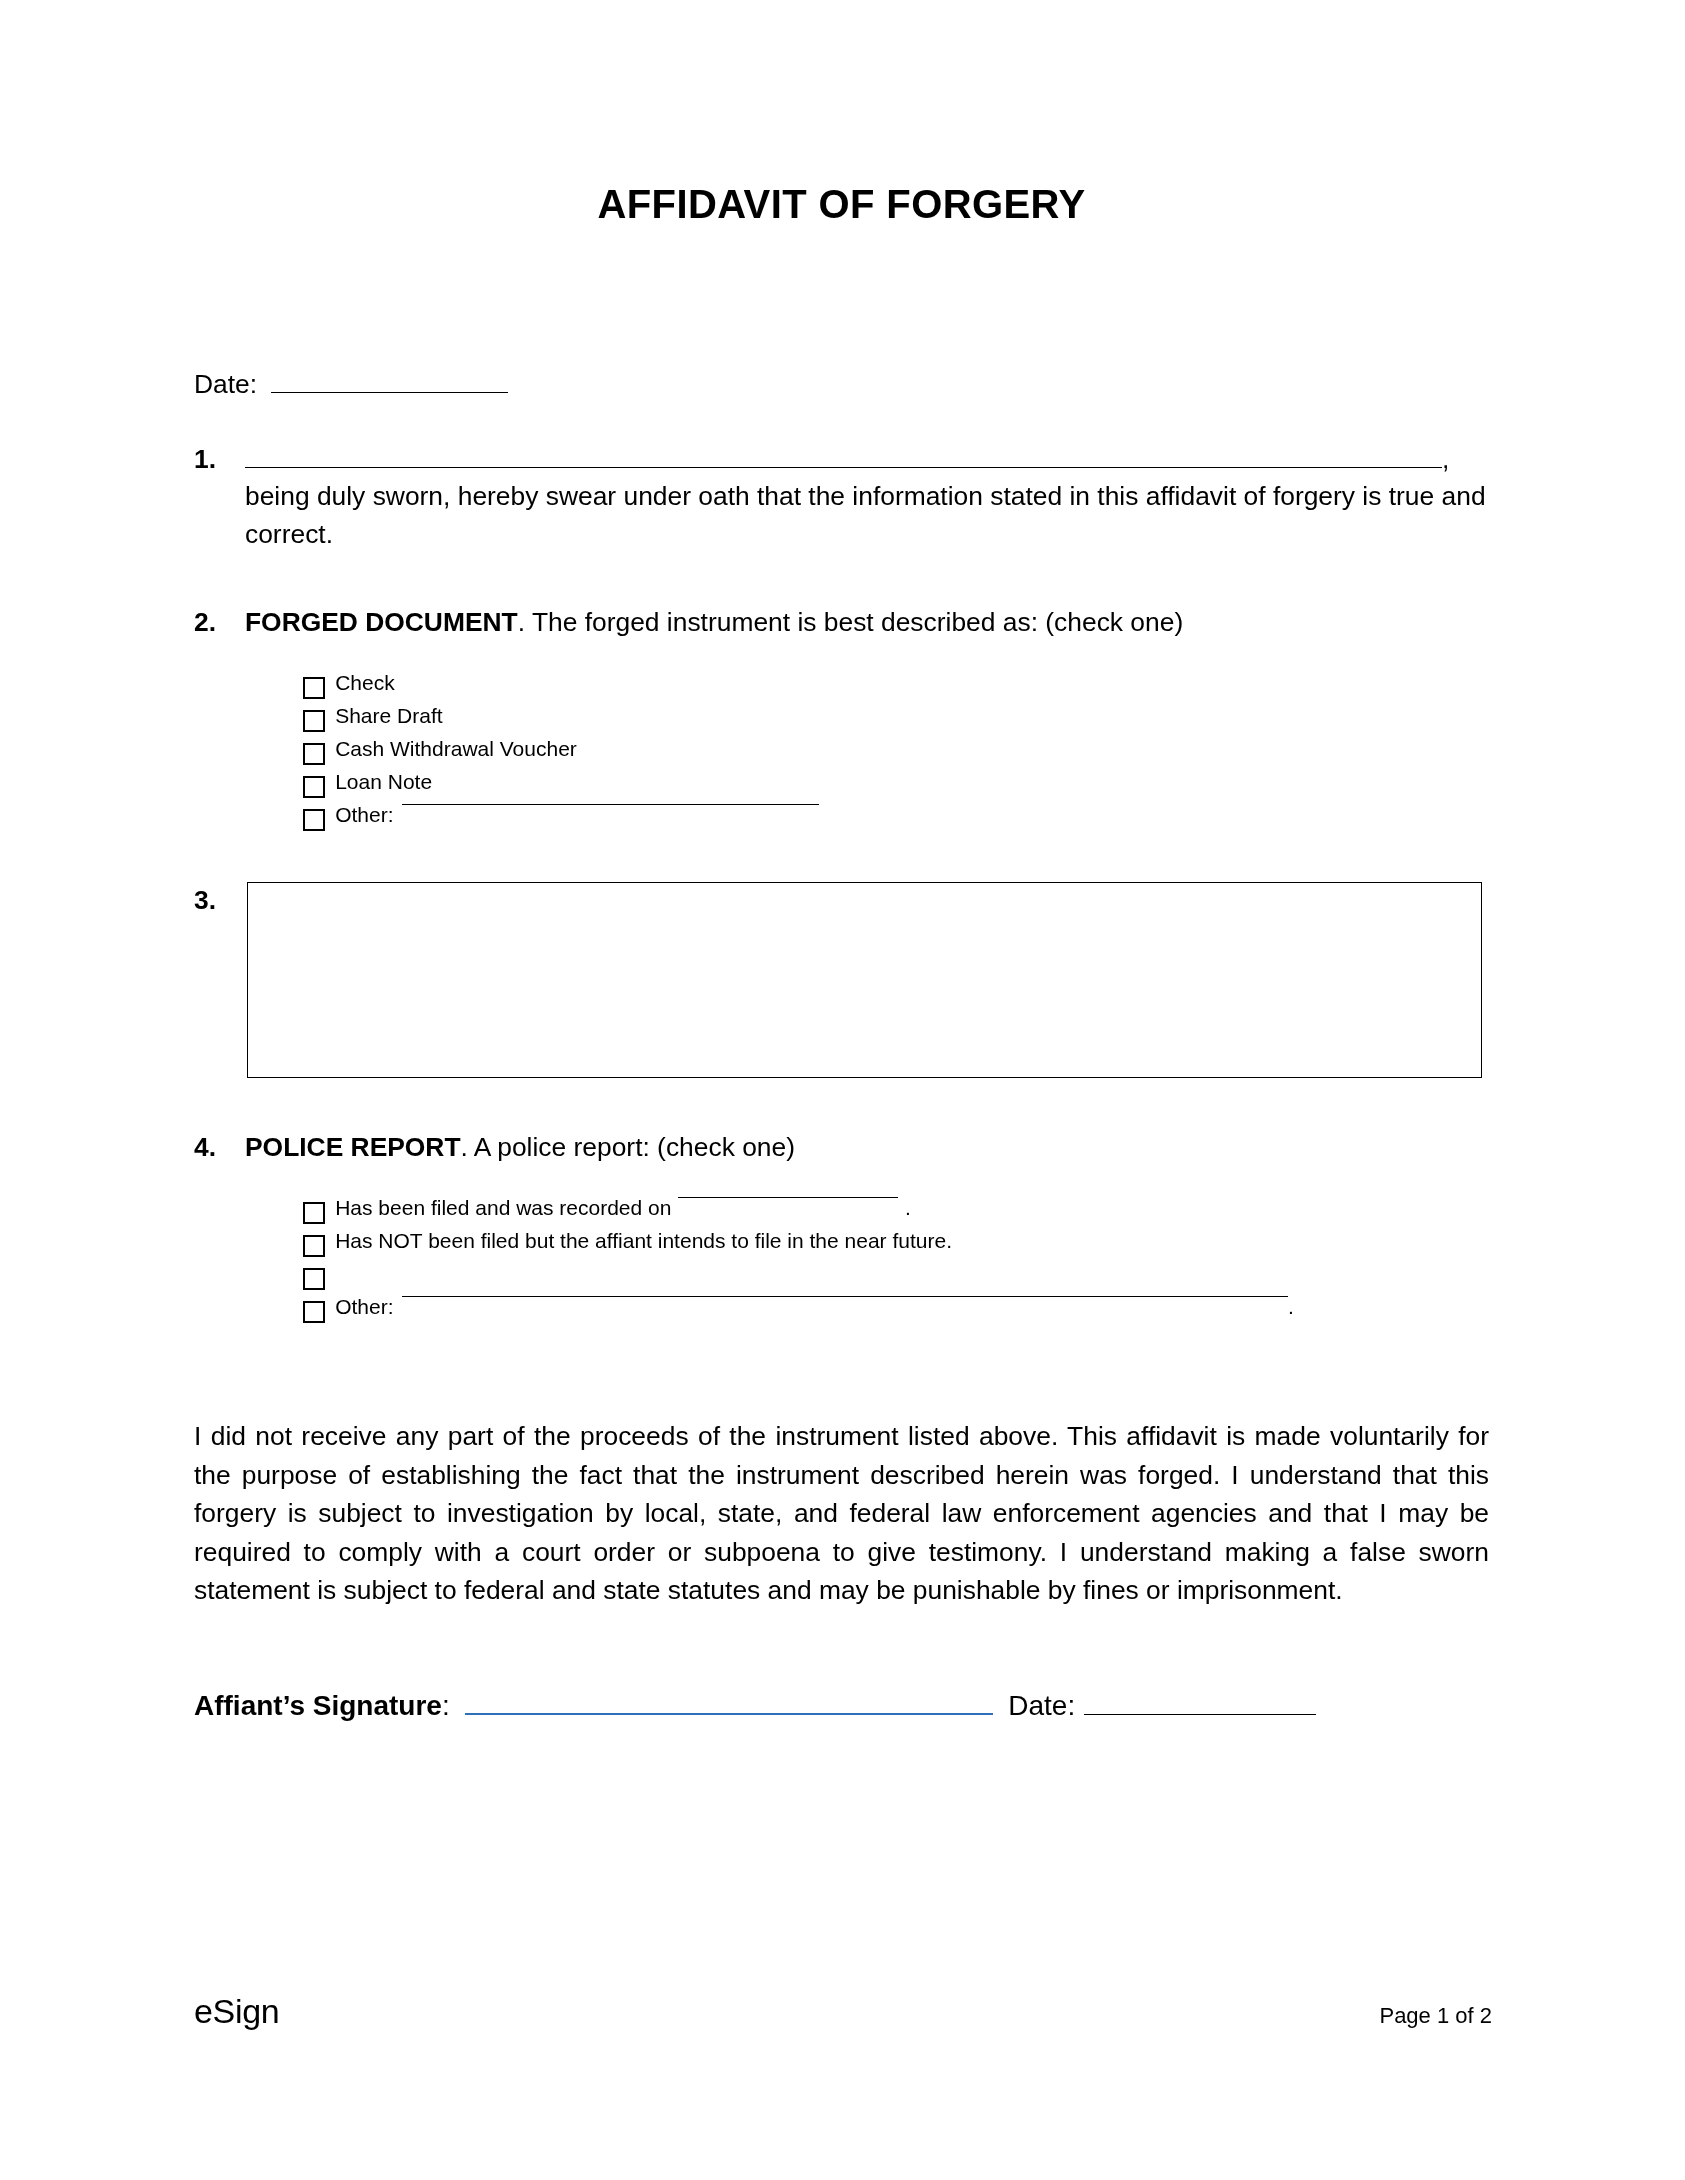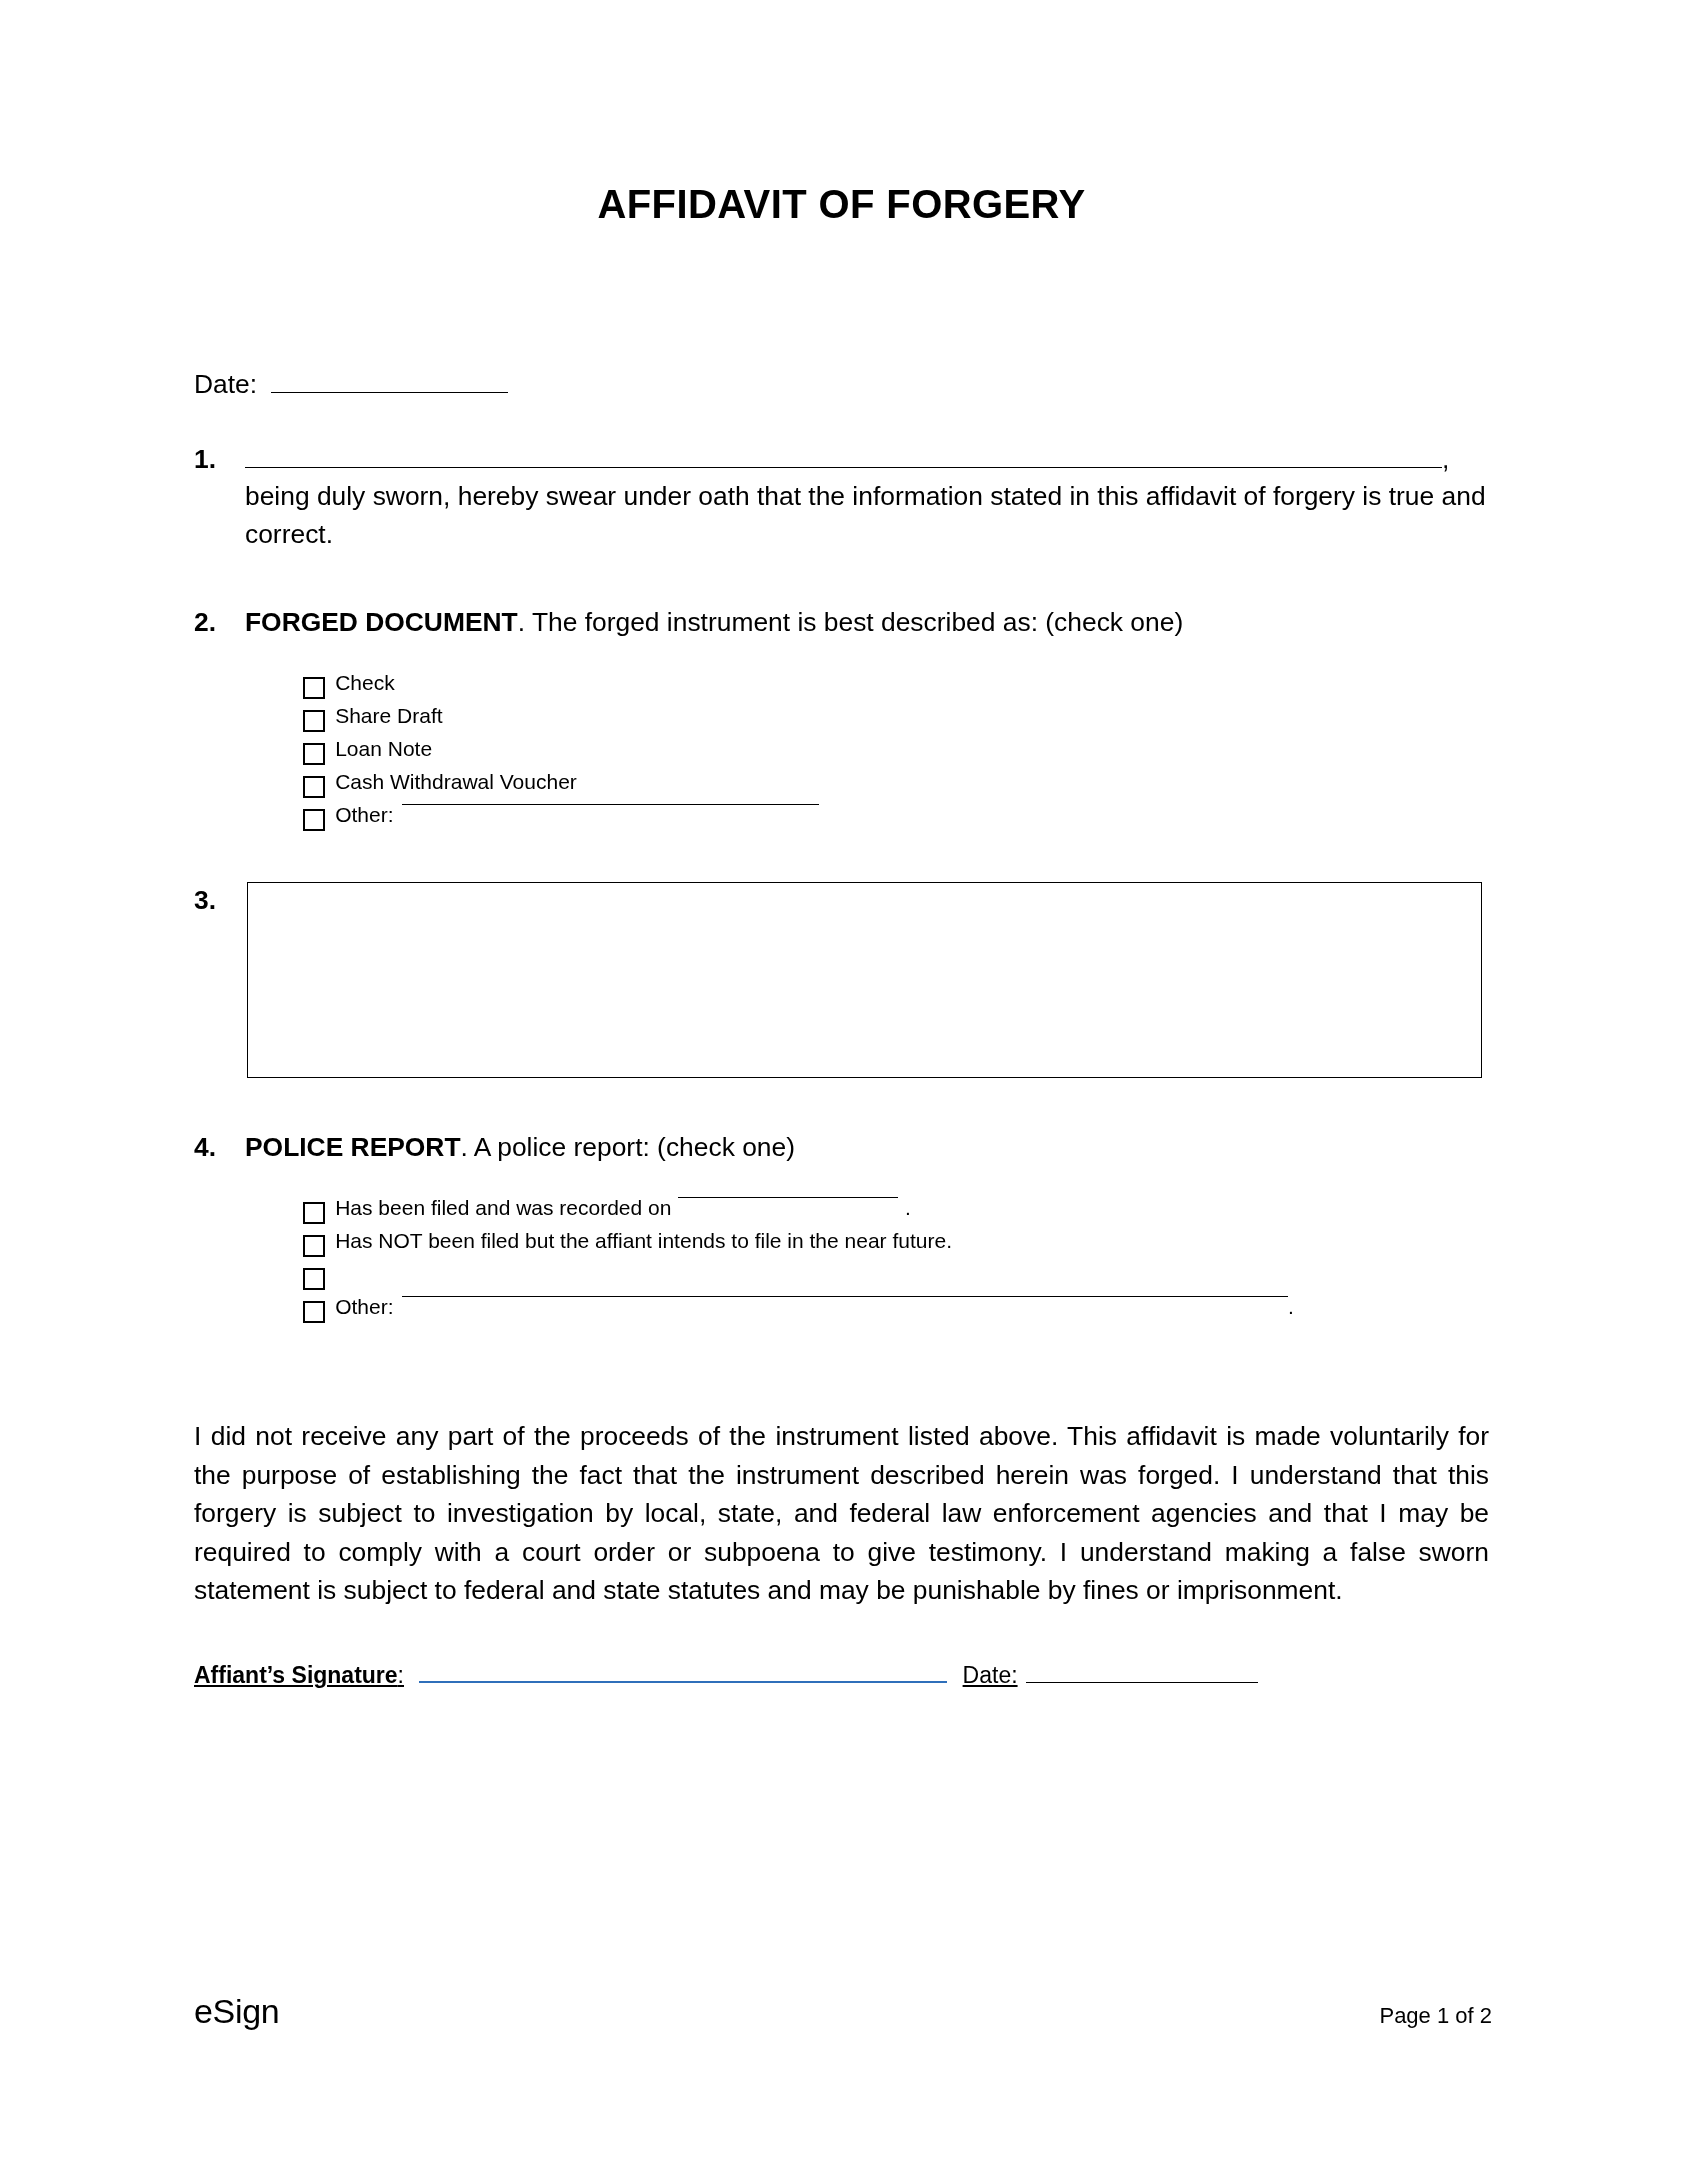--- a/index.html
+++ b/index.html
@@ -97,26 +97,25 @@
     border: 1.7px solid #000;
     box-sizing: border-box;
   }
   .body-para {
     margin-top: 94px;
     font-size: 26.4px;
     line-height: 1.46;
     text-align: justify;
   }
   .sig-row {
-    margin-top: 52px;
-    font-size: 23px;
+    margin-top: 80px;
+    font-size: 28px;
     display: flex;
     align-items: baseline;
     white-space: nowrap;
-    text-decoration: underline;
   }
   .sig-label { font-weight: bold; }
   .sig-blank {
     display: inline-block;
     border-bottom: 2.6px solid #2f6fba;
     width: 528px;
     height: 0.9px;
     margin: 0 15.3px;
   }
   .sig-date-blank { width: 232px; margin-left: 8.5px; }
@@ -169,25 +168,25 @@
       <div class="check-row">
         <span class="cb"></span>
         <span>Check</span>
       </div>
       <div class="check-row">
         <span class="cb"></span>
         <span>Share Draft</span>
       </div>
       <div class="check-row">
         <span class="cb"></span>
+        <span>Cash Withdrawal Voucher</span>
+      </div>
+      <div class="check-row">
+        <span class="cb"></span>
         <span>Loan Note</span>
-      </div>
-      <div class="check-row">
-        <span class="cb"></span>
-        <span>Cash Withdrawal Voucher</span>
       </div>
       <div class="check-row">
         <span class="cb"></span>
         <span>Other:</span>
           <span class="blank b-other-doc"></span>
       </div>
     </div>
 
     <div class="numbered section-gap">
       <span class="num">3.</span>

